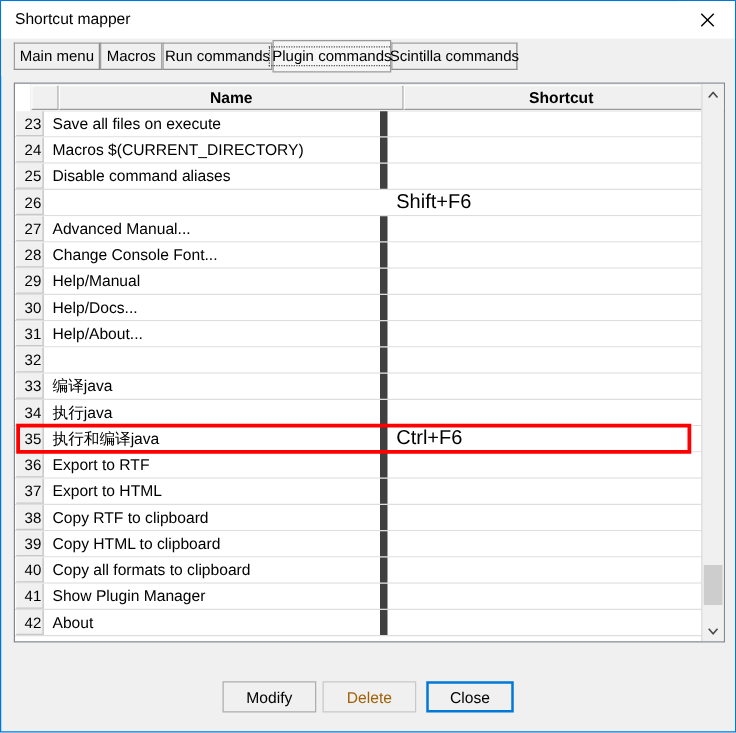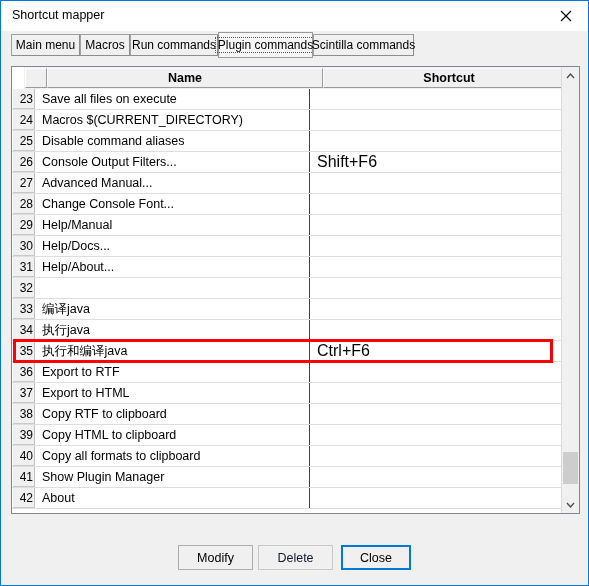--- a/index.html
+++ b/index.html
@@ -107,21 +107,21 @@
     border-right:1px solid #c0c0c0;
     border-bottom:1px solid #c8c8c8;
     display:flex;align-items:center;justify-content:flex-end;
     padding-right:1px;
     font-size:12px;
     cursor:default;
   }
   .cell-name{
     position:absolute;left:24px;top:0;width:274px;height:20px;
     box-sizing:border-box;
-    border-right:1px solid #404040;
+    border-right:6px solid #404040;
     display:flex;align-items:center;
     padding-left:6px;
     font-size:12.5px;
     white-space:nowrap;overflow:hidden;
     cursor:default;
   }
   .cell-shortcut{
     position:absolute;left:299px;top:0;width:278px;height:20px;
     box-sizing:border-box;
     display:flex;align-items:center;
@@ -162,21 +162,21 @@
   
   .btn{
     position:absolute;height:25px;
     box-sizing:border-box;
     background:#f0f0f0;
     border:1px solid #adadad;
     display:flex;align-items:center;justify-content:center;
     font-size:12.5px;
     cursor:default;
   }
-  .btn.disabled{color:#0f172a;border-color:#c8c8c8;background:#f0f0f0;}
+  .btn.disabled{color:#a16207;border-color:#c8c8c8;background:#f0f0f0;}
   .btn.focus{border:2px solid #0078d7;background:#f0f0f0;text-align:center;}
   #btn-modify{left:177px;top:544px;width:75px;}
   #btn-delete{left:257px;top:544px;width:75px;}
   #btn-close{left:340px;top:544px;width:70px;}
 </style>
 </head>
 <body>
 
 <div id="window">
 
@@ -229,21 +229,20 @@
           <div class="cell-name">Macros $(CURRENT_DIRECTORY)</div>
           <div class="cell-shortcut"></div>
         </div>
         <div class="row">
           <div class="cell-num">25</div>
           <div class="cell-name">Disable command aliases</div>
           <div class="cell-shortcut"></div>
         </div>
         <div class="row">
           <div class="cell-num">26</div>
-          <div class="cell-name">Console Output Filters...</div>
           <div class="cell-shortcut">Shift+F6</div>
         </div>
         <div class="row">
           <div class="cell-num">27</div>
           <div class="cell-name">Advanced Manual...</div>
           <div class="cell-shortcut"></div>
         </div>
         <div class="row">
           <div class="cell-num">28</div>
           <div class="cell-name">Change Console Font...</div>

